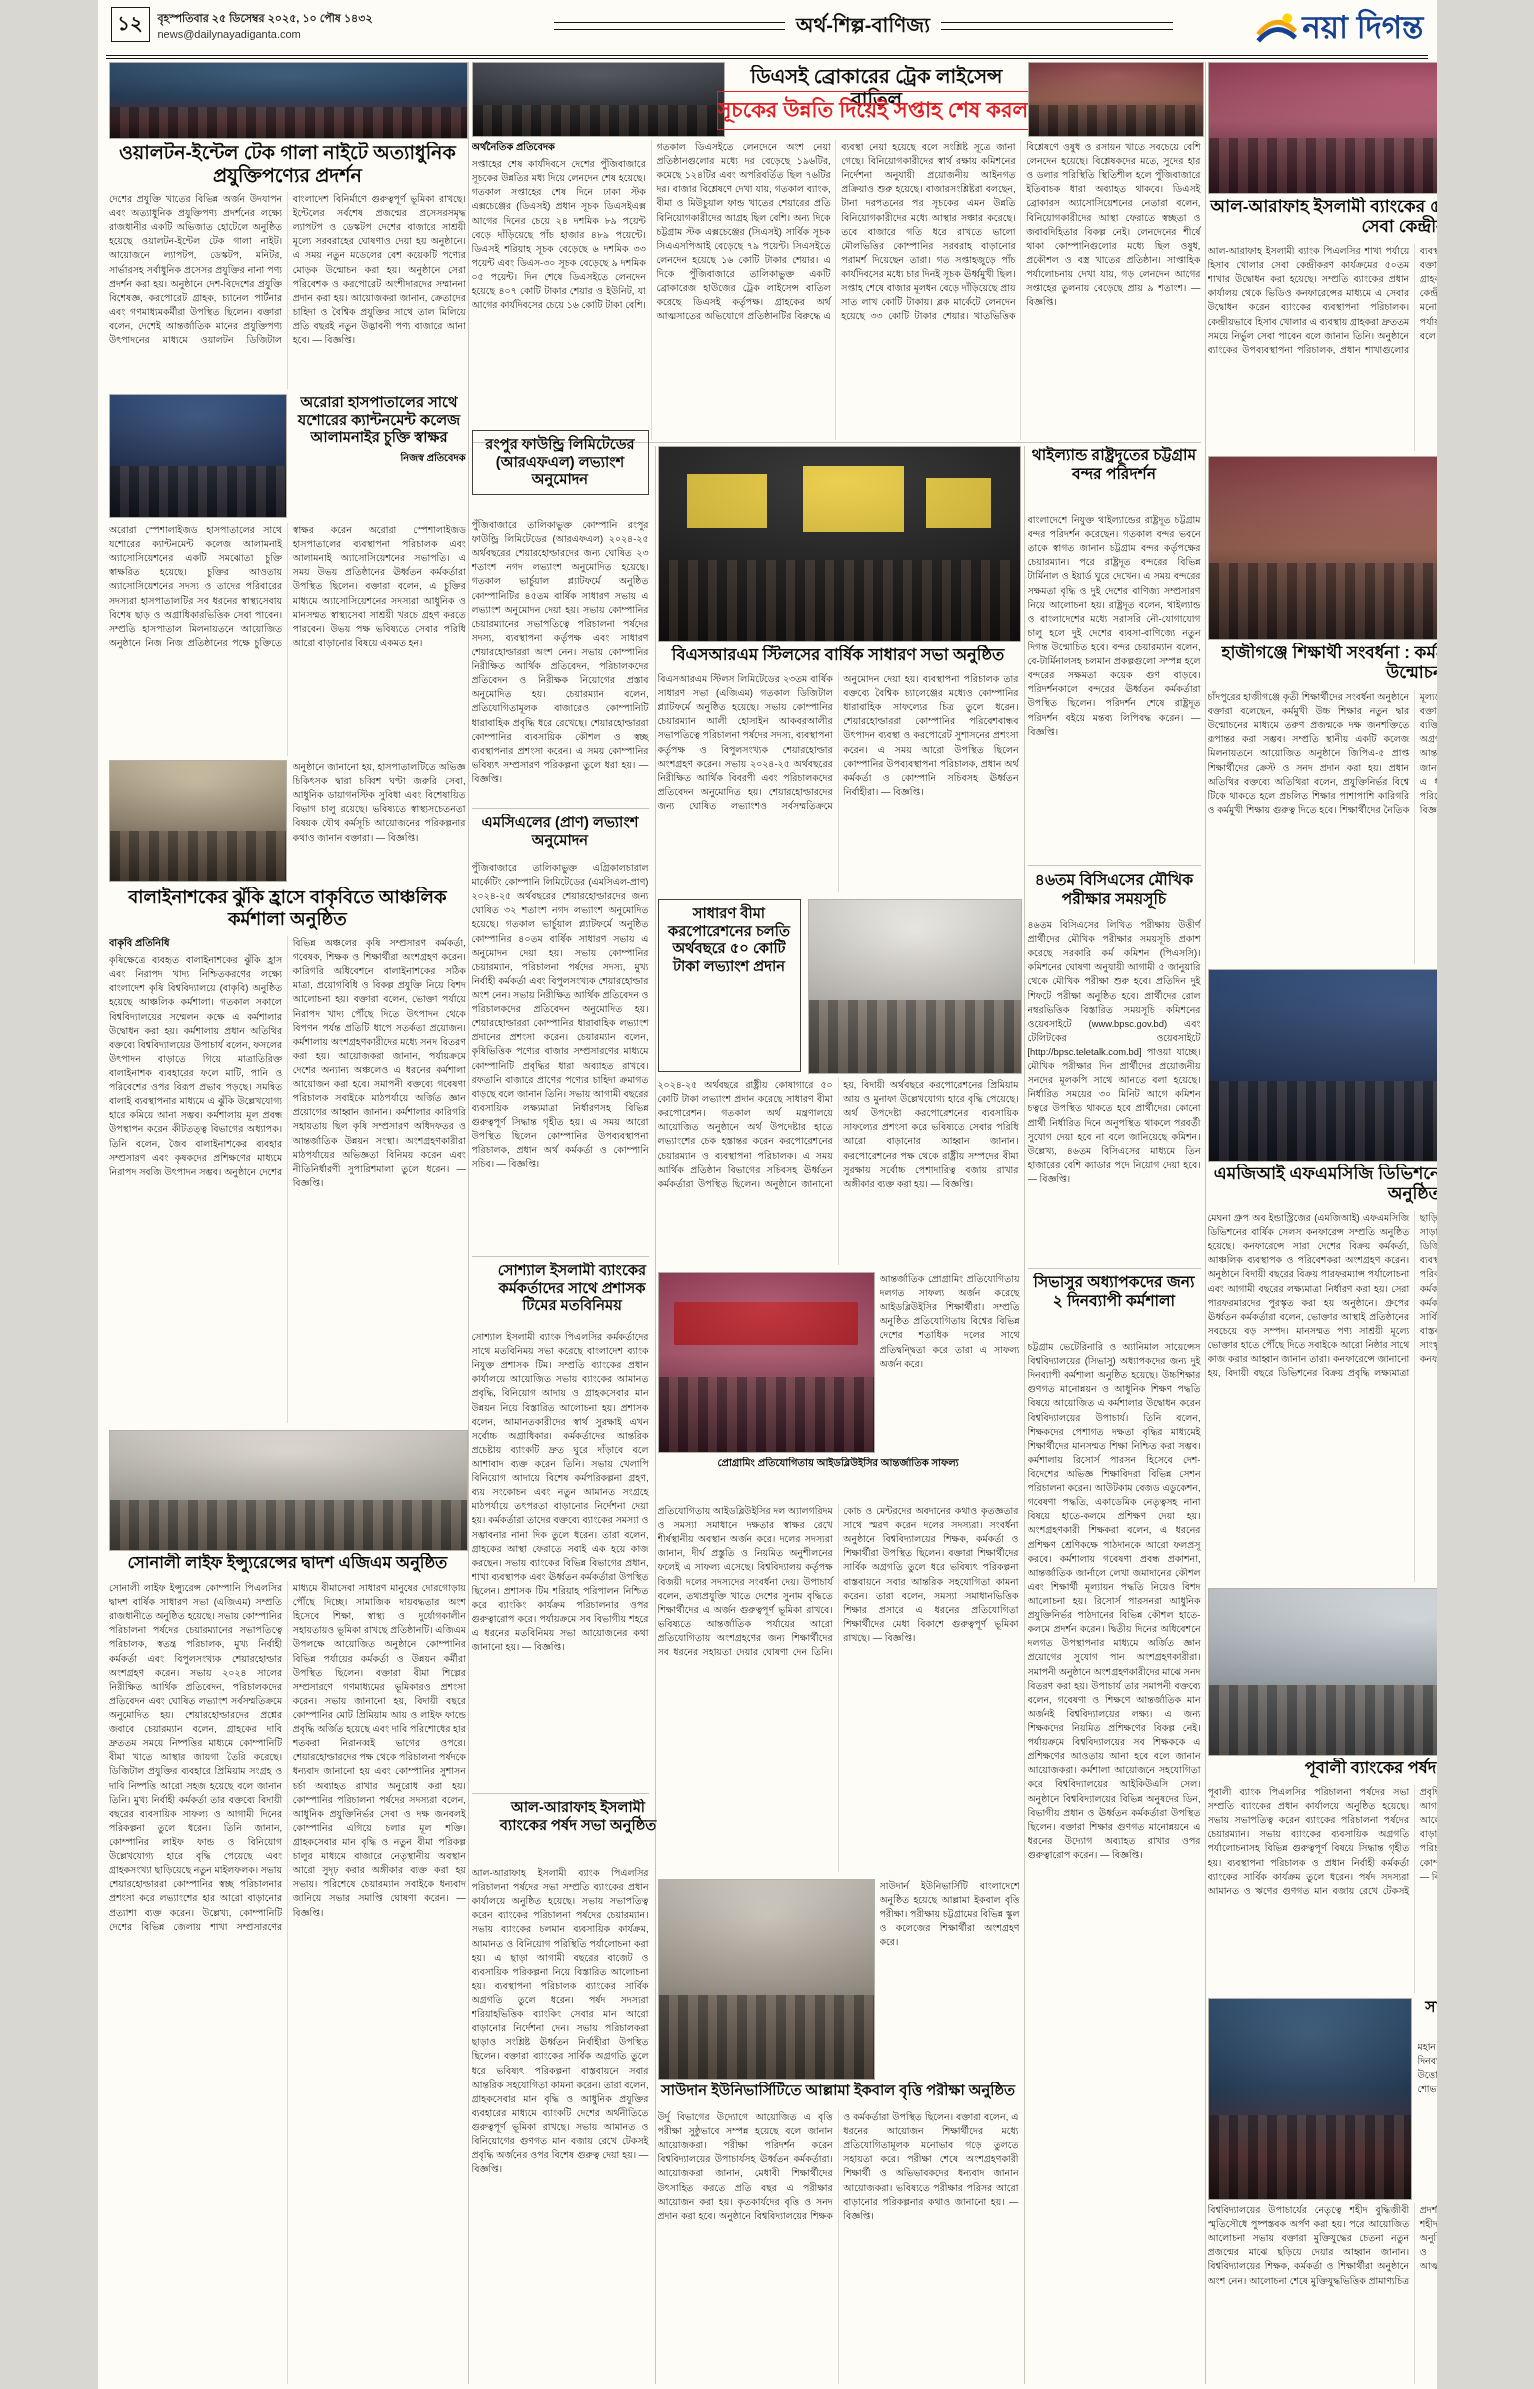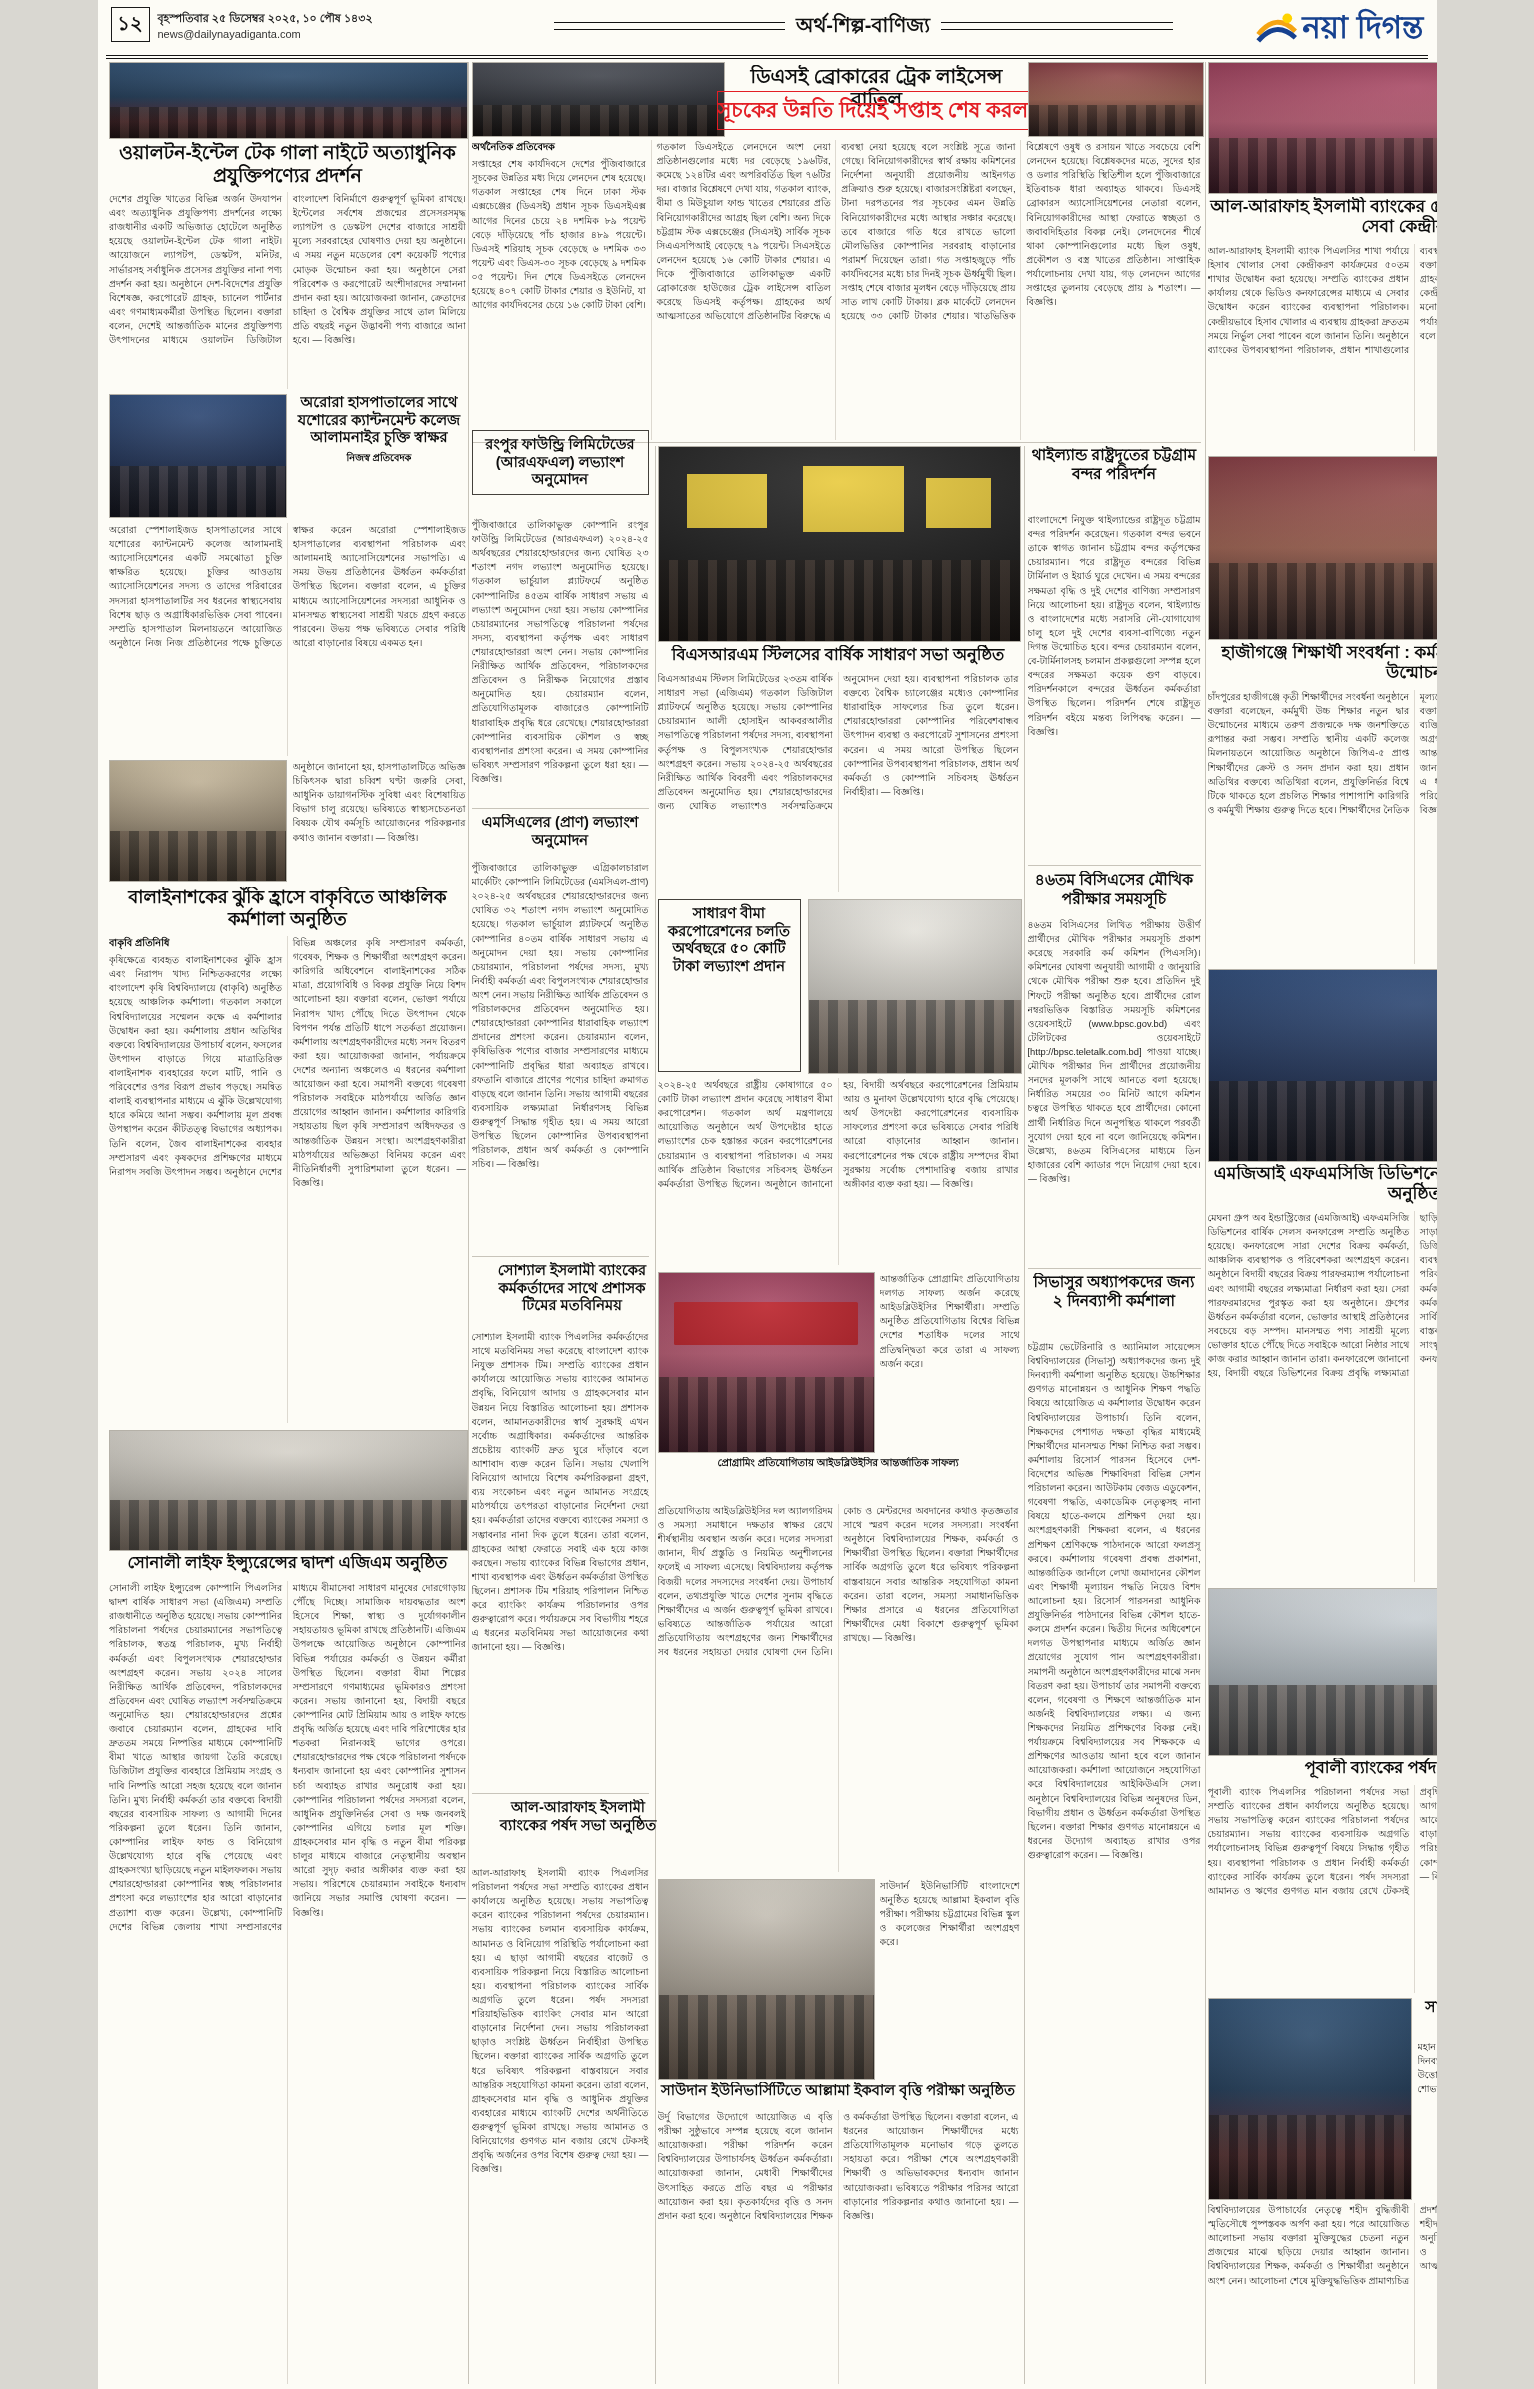--- a/index.html
+++ b/index.html
@@ -94,21 +94,21 @@
     <div class="crowd"></div>
   </div>
   <div class="abs hd" style="left:11.4px;top:142px;width:357px;height:47px;font-size:19px">ওয়ালটন-ইন্টেল টেক গালা নাইটে অত্যাধুনিক প্রযুক্তিপণ্যের প্রদর্শন</div>
   <div class="abs bd c2" style="left:11.4px;top:192px;width:357px;height:197px">দেশের প্রযুক্তি খাতের বিভিন্ন অর্জন উদযাপন এবং অত্যাধুনিক প্রযুক্তিপণ্য প্রদর্শনের লক্ষ্যে রাজধানীর একটি অভিজাত হোটেলে অনুষ্ঠিত হয়েছে ওয়ালটন-ইন্টেল টেক গালা নাইট। আয়োজনে ল্যাপটপ, ডেস্কটপ, মনিটর, সার্ভারসহ সর্বাধুনিক প্রসেসর প্রযুক্তির নানা পণ্য প্রদর্শন করা হয়। অনুষ্ঠানে দেশ-বিদেশের প্রযুক্তি বিশেষজ্ঞ, করপোরেট গ্রাহক, চ্যানেল পার্টনার এবং গণমাধ্যমকর্মীরা উপস্থিত ছিলেন। বক্তারা বলেন, দেশেই আন্তর্জাতিক মানের প্রযুক্তিপণ্য উৎপাদনের মাধ্যমে ওয়ালটন ডিজিটাল বাংলাদেশ বিনির্মাণে গুরুত্বপূর্ণ ভূমিকা রাখছে। ইন্টেলের সর্বশেষ প্রজন্মের প্রসেসরসমৃদ্ধ ল্যাপটপ ও ডেস্কটপ দেশের বাজারে সাশ্রয়ী মূল্যে সরবরাহের ঘোষণাও দেয়া হয় অনুষ্ঠানে। এ সময় নতুন মডেলের বেশ কয়েকটি পণ্যের মোড়ক উন্মোচন করা হয়। অনুষ্ঠানে সেরা পরিবেশক ও করপোরেট অংশীদারদের সম্মাননা প্রদান করা হয়। আয়োজকরা জানান, ক্রেতাদের চাহিদা ও বৈশ্বিক প্রযুক্তির সাথে তাল মিলিয়ে প্রতি বছরই নতুন উদ্ভাবনী পণ্য বাজারে আনা হবে। — বিজ্ঞপ্তি।</div>
 
   <div class="photo ph-blue" style="left:11.4px;top:394px;width:176px;height:122px">
     <div class="crowd"></div>
   </div>
   <div class="abs" style="left:195px;top:394px;width:173px;height:122px">
     <div class="hd" style="font-size:14.7px">অরোরা হাসপাতালের সাথে যশোরের ক্যান্টনমেন্ট কলেজ আলামনাইর চুক্তি স্বাক্ষর</div>
-    <div class="byline" style="text-align:center;margin-top:3.3px">নিজস্ব প্রতিবেদক</div>
+    <div class="byline" style="text-align:right;margin-top:3.3px">নিজস্ব প্রতিবেদক</div>
   </div>
   <div class="abs bd c2" style="left:11.4px;top:523px;width:357px;height:233px">অরোরা স্পেশালাইজড হাসপাতালের সাথে যশোরের ক্যান্টনমেন্ট কলেজ আলামনাই অ্যাসোসিয়েশনের একটি সমঝোতা চুক্তি স্বাক্ষরিত হয়েছে। চুক্তির আওতায় অ্যাসোসিয়েশনের সদস্য ও তাদের পরিবারের সদস্যরা হাসপাতালটির সব ধরনের স্বাস্থ্যসেবায় বিশেষ ছাড় ও অগ্রাধিকারভিত্তিক সেবা পাবেন। সম্প্রতি হাসপাতাল মিলনায়তনে আয়োজিত অনুষ্ঠানে নিজ নিজ প্রতিষ্ঠানের পক্ষে চুক্তিতে স্বাক্ষর করেন অরোরা স্পেশালাইজড হাসপাতালের ব্যবস্থাপনা পরিচালক এবং আলামনাই অ্যাসোসিয়েশনের সভাপতি। এ সময় উভয় প্রতিষ্ঠানের ঊর্ধ্বতন কর্মকর্তারা উপস্থিত ছিলেন। বক্তারা বলেন, এ চুক্তির মাধ্যমে অ্যাসোসিয়েশনের সদস্যরা আধুনিক ও মানসম্মত স্বাস্থ্যসেবা সাশ্রয়ী খরচে গ্রহণ করতে পারবেন। উভয় পক্ষ ভবিষ্যতে সেবার পরিধি আরো বাড়ানোর বিষয়ে একমত হন।</div>
   <div class="photo ph-event" style="left:11.4px;top:760px;width:176px;height:120px">
     <div class="crowd"></div>
   </div>
   <div class="abs bd" style="left:195px;top:760px;width:173px;height:120px">অনুষ্ঠানে জানানো হয়, হাসপাতালটিতে অভিজ্ঞ চিকিৎসক দ্বারা চব্বিশ ঘণ্টা জরুরি সেবা, আধুনিক ডায়াগনস্টিক সুবিধা এবং বিশেষায়িত বিভাগ চালু রয়েছে। ভবিষ্যতে স্বাস্থ্যসচেতনতা বিষয়ক যৌথ কর্মসূচি আয়োজনের পরিকল্পনার কথাও জানান বক্তারা। — বিজ্ঞপ্তি।</div>
 
   <div class="abs hd" style="left:11.4px;top:887px;width:357px;height:44px;font-size:18px">বালাইনাশকের ঝুঁকি হ্রাসে বাকৃবিতে আঞ্চলিক কর্মশালা অনুষ্ঠিত</div>
   <div class="abs bd c2" style="left:11.4px;top:936px;width:357px;height:487px">
     <div class="byline">বাকৃবি প্রতিনিধি</div>

